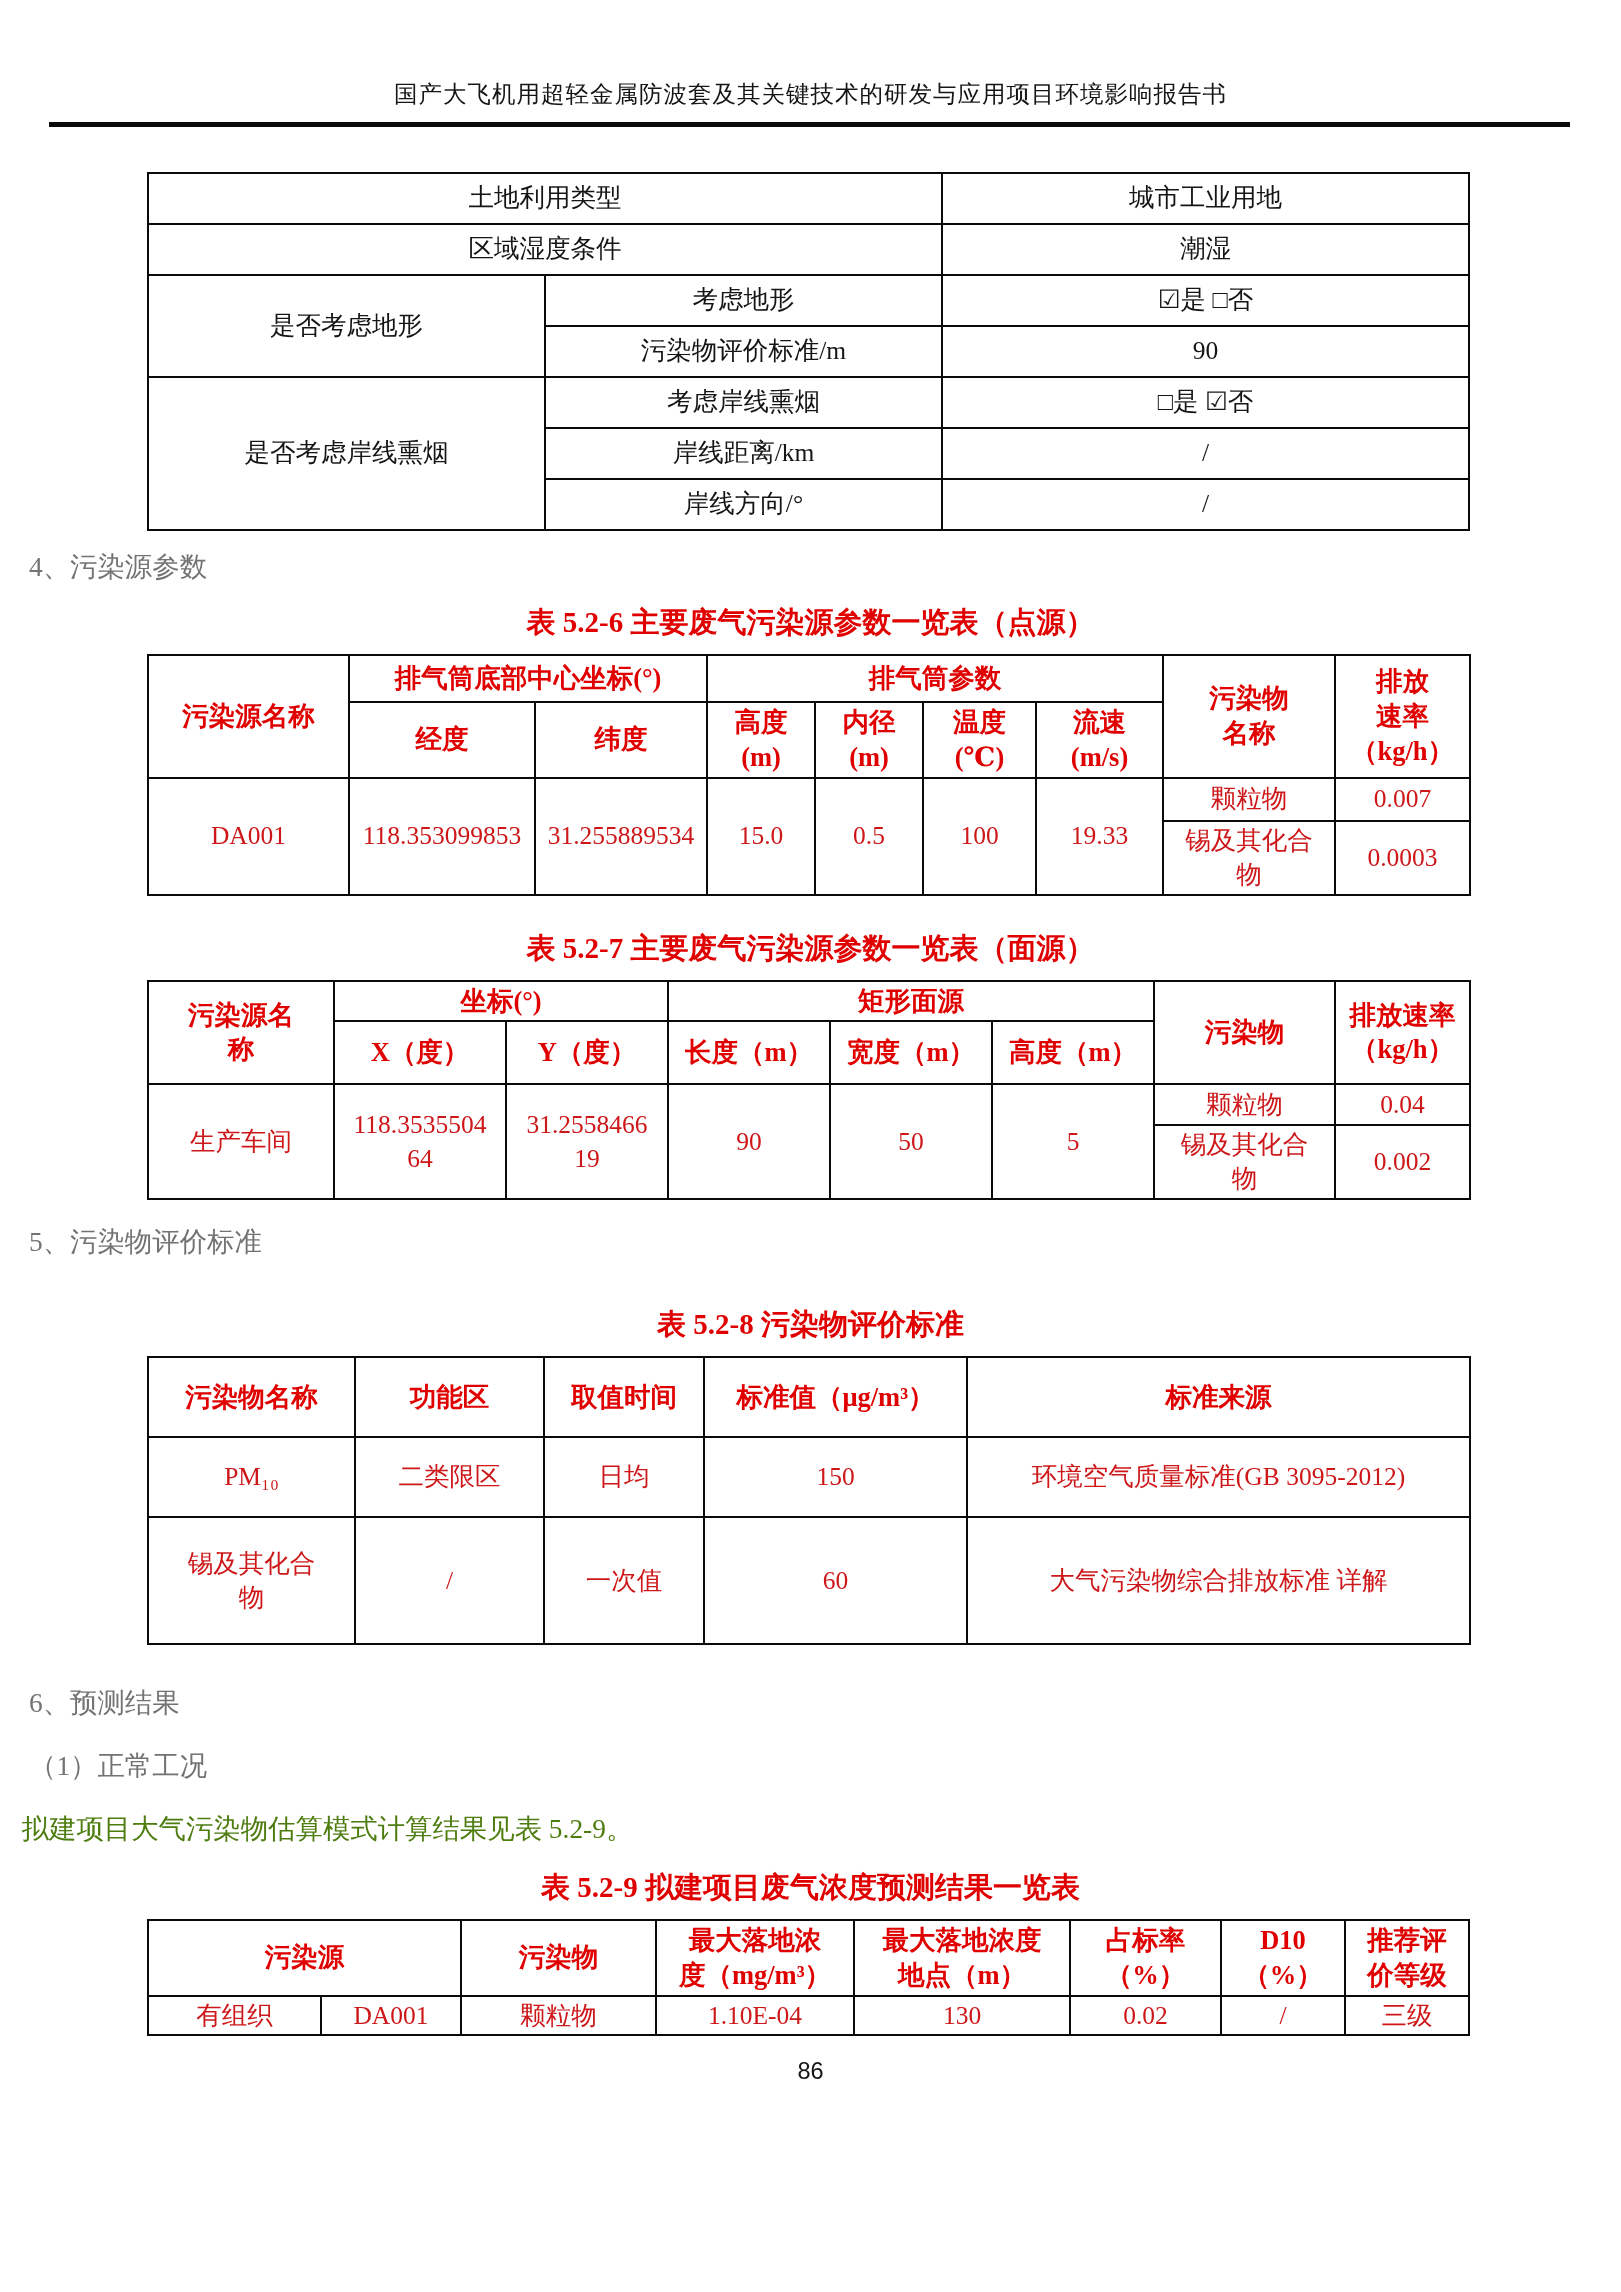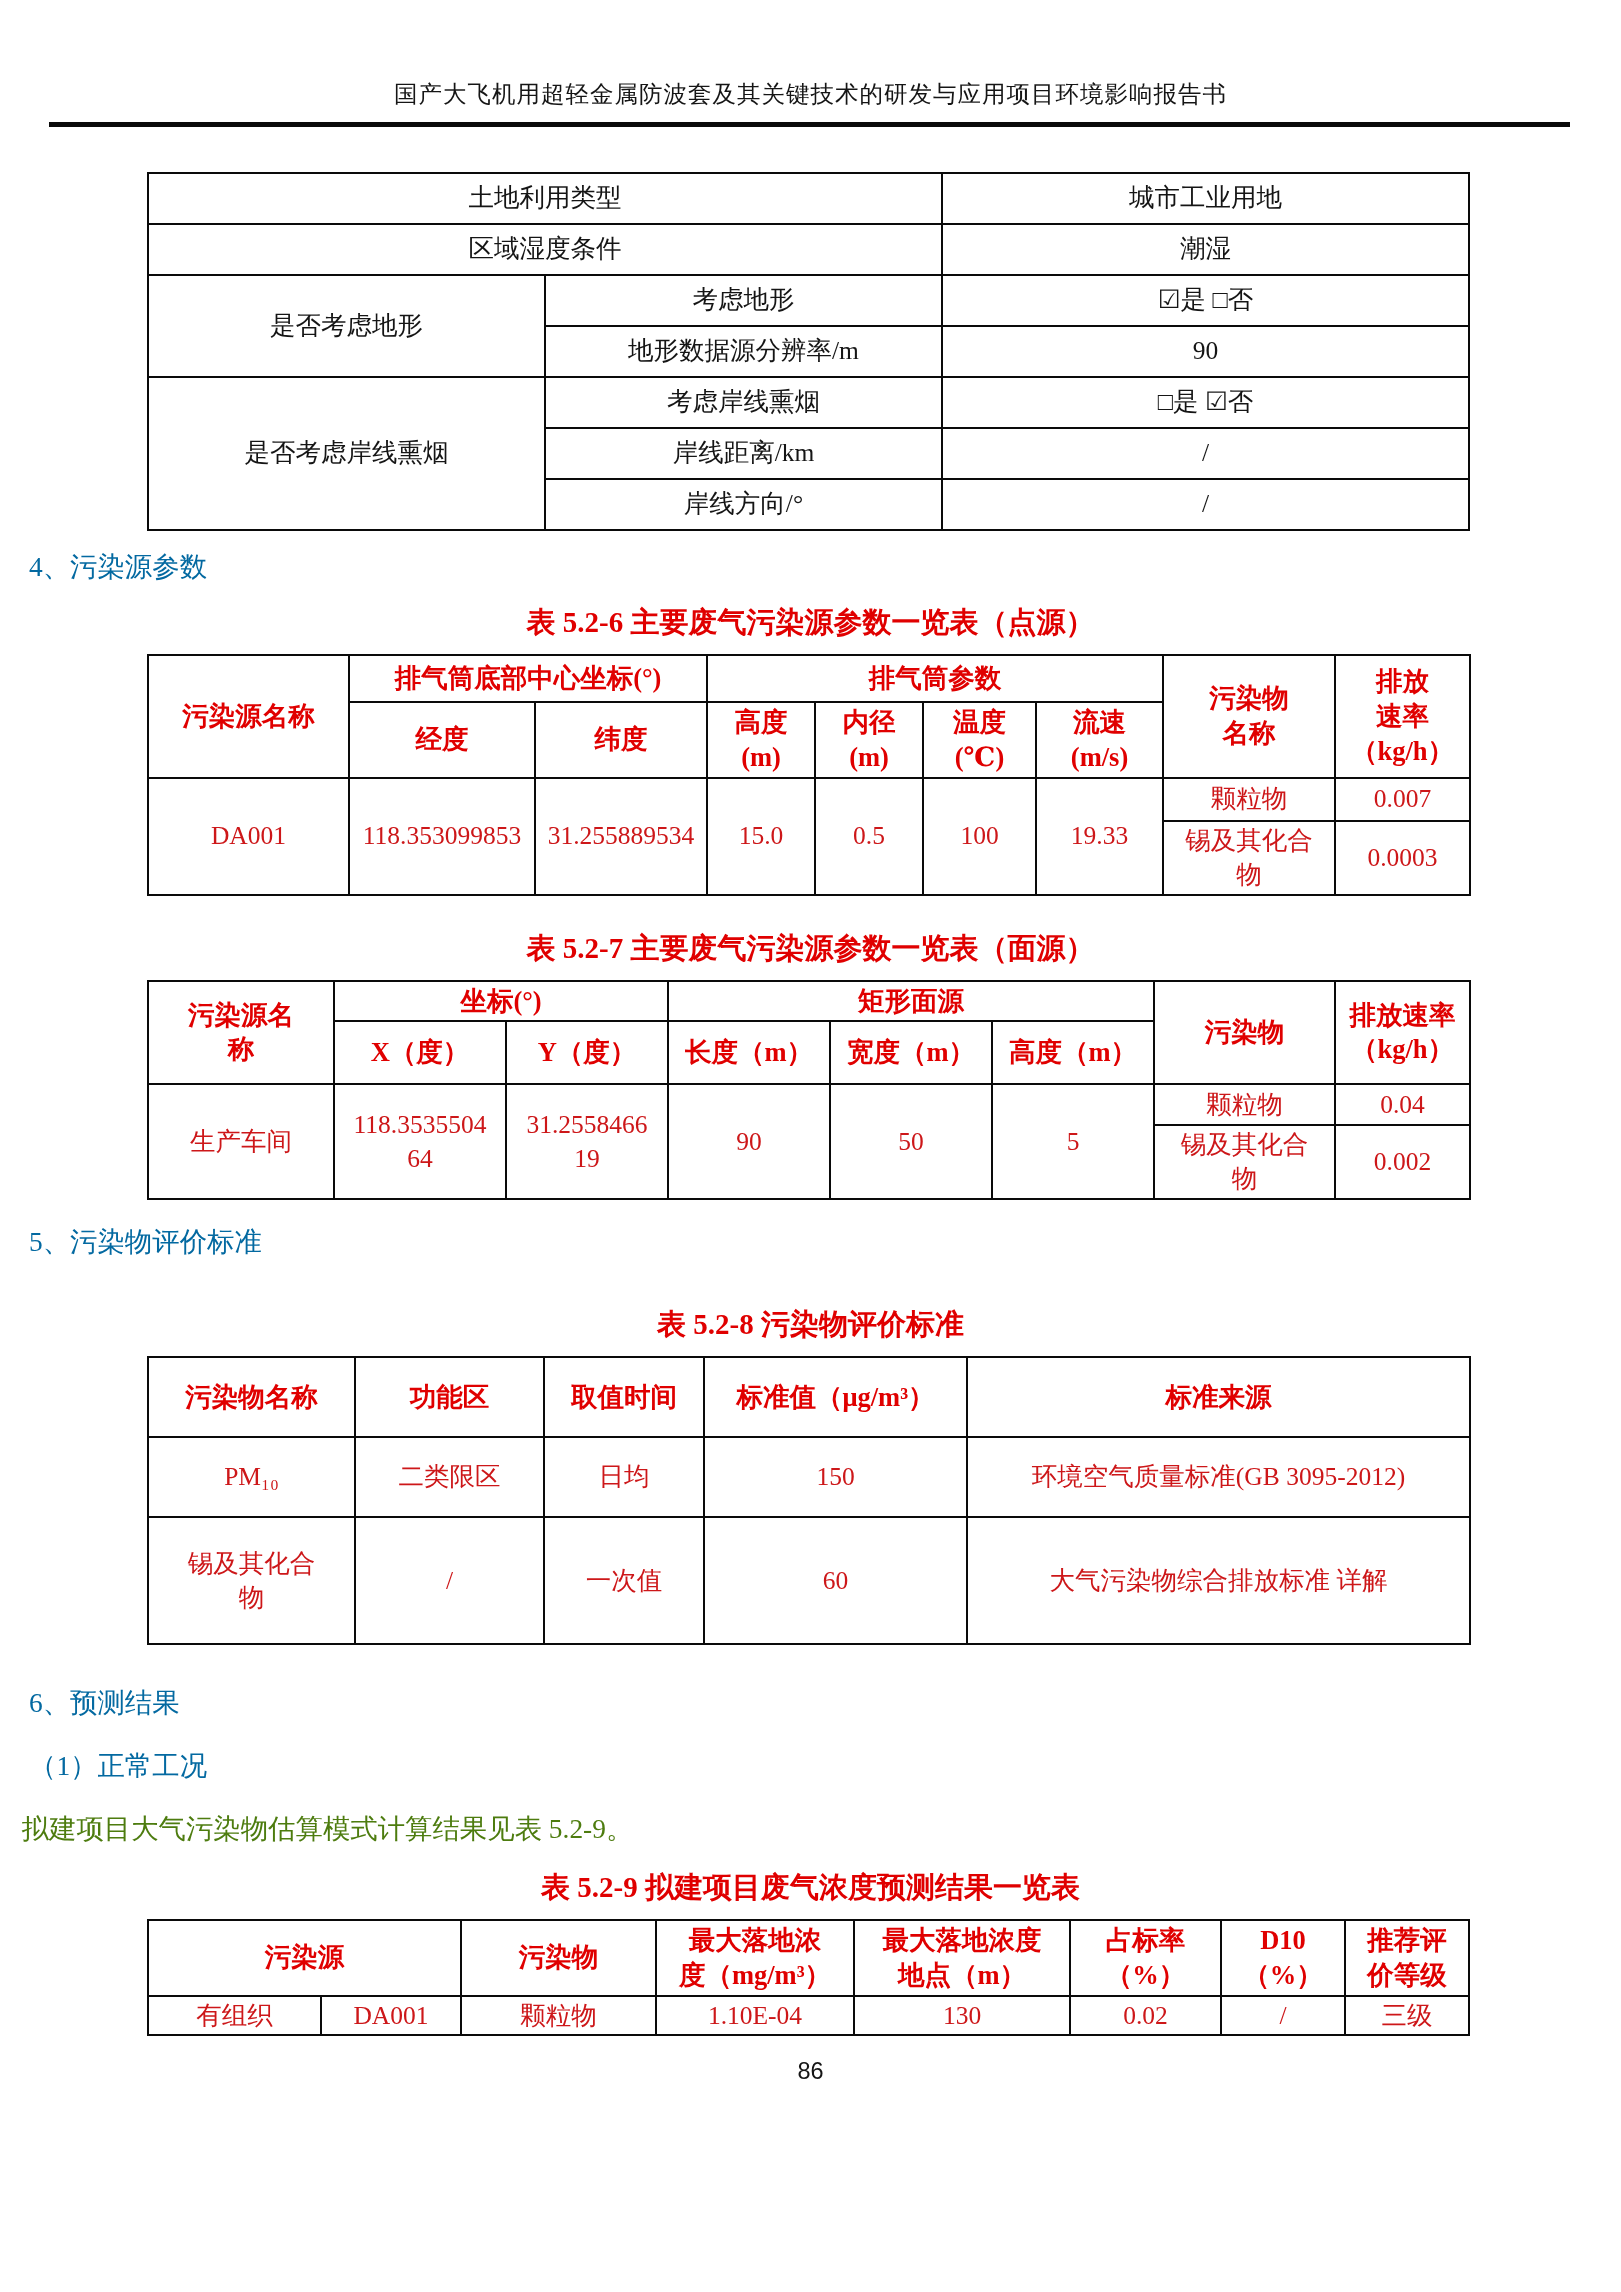--- a/index.html
+++ b/index.html
@@ -29,21 +29,21 @@
   }
   .env-t td{color:#151515;}
   .env-t tr{height:51px;}
 
   .red-t td{color:#cd1719;}
   .red-t td.hd{font-weight:bold;color:#e00000;font-size:26.5px;}
   .num-wrap{padding:2px 13.7px !important;}
 
   .sec{
     margin:0;padding-left:29px;font-size:27.4px;line-height:39px;
-    color:#0369a1;font-weight:normal;
+    color:#737373;font-weight:normal;
   }
   .sec4{margin-top:17.6px;}
   .sec5{margin-top:23.5px;}
   .sec6{margin-top:39px;}
   .sec6b{margin-top:23.5px;}
 
   .tbl-title{
     text-align:center;color:#e00000;font-weight:bold;
     font-size:29px;line-height:43px;
   }
@@ -95,21 +95,21 @@
       <tr>
         <td colspan="2">区域湿度条件</td>
         <td>潮湿</td>
       </tr>
       <tr>
         <td rowspan="2">是否考虑地形</td>
         <td>考虑地形</td>
         <td>☑是 □否</td>
       </tr>
       <tr>
-        <td>地形数据源分辨率/m</td>
+        <td>污染物评价标准/m</td>
         <td>90</td>
       </tr>
       <tr>
         <td rowspan="3">是否考虑岸线熏烟</td>
         <td>考虑岸线熏烟</td>
         <td>□是 ☑否</td>
       </tr>
       <tr>
         <td>岸线距离/km</td>
         <td>/</td>

